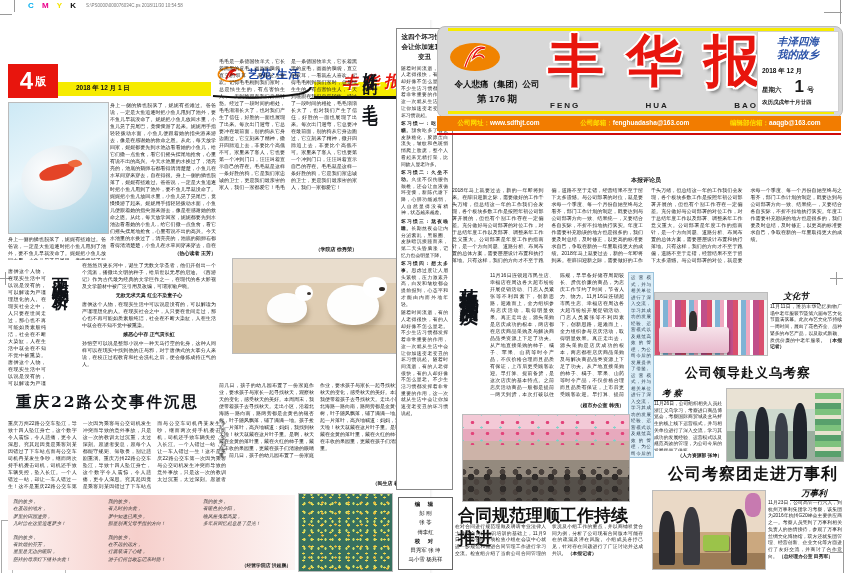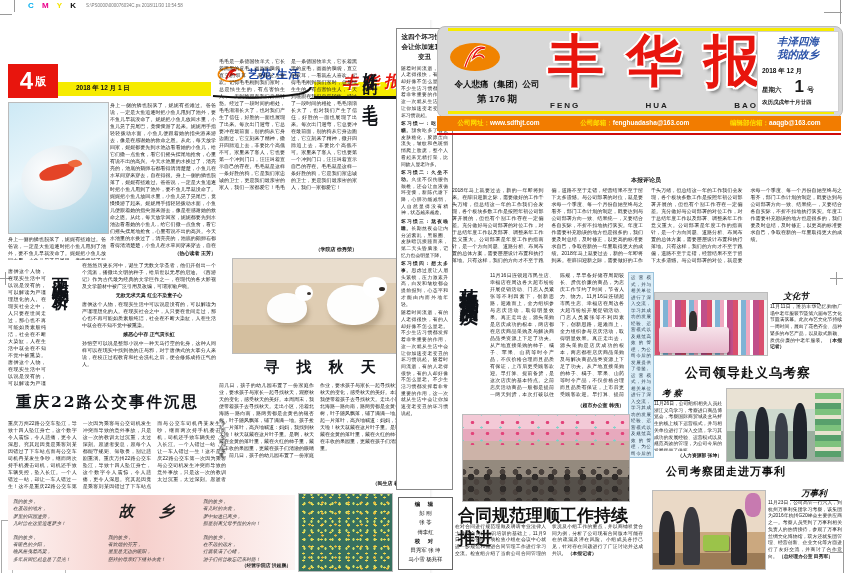--- a/index.html
+++ b/index.html
@@ -103,21 +103,20 @@
   <div class="abs vtitle" style="left:360px;top:60px;font-size:15px;letter-spacing:4px;height:186px;">好胜的“毛毛”</div>
 
   <div class="photo" style="left:232px;top:258px;width:180px;height:94px;background:linear-gradient(#e9ddcd 0 26%,#dfcdb3 26% 70%,#d4bf9f 70%);">
     <div class="blob" style="left:34px;top:34px;width:40px;height:30px;background:#fdfdfc;border-radius:50% 50% 45% 45%;box-shadow:2px 4px 4px rgba(120,100,70,.35);"></div>
     <div class="blob" style="left:62px;top:26px;width:18px;height:16px;background:#fff;border-radius:50%;"></div>
     <div class="blob" style="left:74px;top:33px;width:4px;height:3px;background:#3a3330;border-radius:50%;"></div>
     <div class="blob" style="left:94px;top:26px;width:52px;height:40px;background:#fefefd;border-radius:48% 52% 46% 48%;box-shadow:3px 5px 5px rgba(120,100,70,.35);"></div>
     <div class="blob" style="left:130px;top:18px;width:24px;height:21px;background:#fff;border-radius:50%;"></div>
     <div class="blob" style="left:146px;top:28px;width:6px;height:4px;background:#2f2a27;border-radius:50%;"></div>
   </div>
-  <div class="abs brush" style="left:250px;top:358px;width:146px;font-size:15px;letter-spacing:6px;text-align:center;">寻 找 秋 天</div>
   <div class="abs bt bt2" style="left:219px;top:382px;width:196px;height:96px;">前几日，孩子的幼儿园布置了一份家庭作业，要求孩子与家长一起寻找秋天，观察秋天的变化，感受秋天的美好。本周周末，我便带着孩子去寻找秋天。走出小区，沿着北海路一路向南，路两旁都是金黄色的银杏树，叶子随风飘落，铺了满满一地。孩子捡起一片落叶，高兴地喊道：妈妈，我找到秋天啦！秋天就藏在这片叶子里。是啊，秋天藏在金黄的落叶里，藏在火红的柿子里，藏在丰收的果园里，更藏在孩子们清澈的眼睛里。前几日，孩子的幼儿园布置了一份家庭作业，要求孩子与家长一起寻找秋天，观察秋天的变化，感受秋天的美好。本周周末，我便带着孩子去寻找秋天。走出小区，沿着北海路一路向南，路两旁都是金黄色的银杏树，叶子随风飘落，铺了满满一地。孩子捡起一片落叶，高兴地喊道：妈妈，我找到秋天啦！秋天就藏在这片叶子里。是啊，秋天藏在金黄的落叶里，藏在火红的柿子里，藏在丰收的果园里，更藏在孩子们清澈的眼睛里。</div>
   <div class="abs sign" style="left:326px;top:480px;width:88px;">（民生店  杨经伟）</div>
 
   <div class="abs" style="left:396px;top:28px;width:57px;height:462px;border:1px solid #888;background:#fff;padding:4px 4px;box-sizing:border-box;overflow:hidden;">
     <div style="font-family:'DejaVu Serif',serif;font-weight:bold;font-size:6.6px;text-align:center;line-height:1.5;">这四个坏习惯，</div>
     <div style="font-family:'DejaVu Serif',serif;font-weight:bold;font-size:6.6px;text-align:center;line-height:1.5;margin-bottom:3px;">会让你加速衰老变丑</div>
     <div class="bt" style="font-size:4.8px;">随着时间流逝，有的人老得很快，有的人却好像不怎么显老。不少生活习惯都发挥着非常重要的作用，这一次就从生活中会让你加速变老变丑的坏习惯说起。</div>
     <div class="bt" style="font-size:4.8px;margin-top:2px;"><b class="insign">坏习惯一：吃太多糖。</b><span>甜食吃多了会使皮肤糖化，胶原蛋白流失，皱纹和色斑悄悄爬上脸庞，整个人看起来无精打采，比同龄人显老许多。</span></div>
     <div class="bt" style="font-size:4.8px;margin-top:2px;"><b class="insign">坏习惯二：久坐不动。</b><span>久坐不仅伤腰伤颈椎，还会让血液循环变慢，新陈代谢下降，心肺功能减弱，人自然显得没有精神，状态越来越差。</span></div>
     <div class="bt" style="font-size:4.8px;margin-top:2px;"><b class="insign">坏习惯三：熬夜晚睡。</b><span>长期熬夜会让内分泌紊乱，黑眼圈、皮肤暗沉接踵而来，第二天头昏脑涨，记忆力也会明显下降。</span></div>
@@ -127,21 +126,20 @@
 
   <div class="abs brush" style="left:16px;top:392px;font-size:15.5px;letter-spacing:2px;">重庆22路公交事件沉思</div>
   <div class="abs bt bt3" style="left:8px;top:420px;width:218px;height:72px;">重庆万州22路公交车坠江，导致十四人坠江身亡，这个数字令人震惊，令人悲痛，更令人深思。究其起因竟是乘客刘某因错过了下车站点而与公交车司机冉某发生争吵，继而两次持手机袭击司机，司机还手致车辆失控，坠入长江。一个人错过一站，却让一车人错过一生！这不是重庆22路公交车第一次因为乘客与公交司机发生冲突而导致的意外事故，只是这一次的教训太过沉重，太过深刻。愿逝者安息，愿每个人都能守规矩、知敬畏，别让悲剧重演。重庆万州22路公交车坠江，导致十四人坠江身亡，这个数字令人震惊，令人悲痛，更令人深思。究其起因竟是乘客刘某因错过了下车站点而与公交车司机冉某发生争吵，继而两次持手机袭击司机，司机还手致车辆失控，坠入长江。一个人错过一站，却让一车人错过一生！这不是重庆22路公交车第一次因为乘客与公交司机发生冲突而导致的意外事故，只是这一次的教训太过沉重，太过深刻。愿逝者安息，愿每个人都能守规矩、知敬畏，别让悲剧重演。</div>
 
   <div class="abs" style="left:8px;top:495px;width:287px;height:75px;background:linear-gradient(90deg,#fdf3f2 0%,#f6cfcb 45%,#fdf4f3 100%);padding:3px 5px;box-sizing:border-box;">
     <div style="display:grid;grid-template-columns:1fr 1fr 1fr;column-gap:8px;row-gap:2px;height:100%;">
       <div class="poem-cell">我的故乡，
 在遥远的地方，
 梦里的田园道旁，
 儿时曾在这里追逐梦乡！</div>
-      <div style="font-family:'DejaVu Serif',serif;font-style:italic;font-weight:bold;font-size:15px;letter-spacing:10px;text-align:center;padding-top:4px;color:#222;">故  乡</div>
       <div class="poem-cell">我的故乡，
 有儿时的衣裳，
 梦中知道已离乡，
 那是别离父母手指的方向！</div>
       <div class="poem-cell">我的故乡，
 有暖色的夕阳，
 晚风摇曳着高粱，
 多年后回忆起总是了星光！</div>
       <div class="poem-cell">我的故乡，
 有炊烟的芬芳，
@@ -236,21 +234,21 @@
   <div class="abs bt" style="left:654px;top:401px;width:68px;height:50px;font-size:4.8px;">11月26日，公司组织相关人员赴浙江义乌学习，考察进口商品博览会，考察国际商贸城及盒马鲜生的线上线下运营模式，并与相关单位进行了深入交流，学习其成功的发展经验、运营模式以及规范高效的管理，为公司今后的发展提供了借鉴。</div>
   <div class="abs sign" style="left:654px;top:452px;width:68px;font-size:4.8px;">（人力资源部  张坤）</div>
   <div class="photo" style="left:726px;top:388px;width:116px;height:72px;background:linear-gradient(#e9e2d4 0 28%,#cdd9ce 28% 58%,#9caf9f 58%);">
     <div class="blob" style="left:88px;top:4px;width:26px;height:64px;background:repeating-linear-gradient(#7dc27d 0 6px,#e8e3cf 6px 10px,#58a06c 10px 16px);"></div>
     <div class="blob" style="left:8px;top:22px;width:13px;height:48px;background:#2e3440;border-radius:45% 45% 8% 8%;"></div>
     <div class="blob" style="left:28px;top:18px;width:14px;height:52px;background:#23272f;border-radius:45% 45% 8% 8%;"></div>
     <div class="blob" style="left:48px;top:24px;width:13px;height:46px;background:#3a3f49;border-radius:45% 45% 8% 8%;"></div>
     <div class="blob" style="left:66px;top:14px;width:14px;height:56px;background:#1f232b;border-radius:45% 45% 8% 8%;"></div>
   </div>
 
-  <div class="abs heiti" style="left:666px;top:464px;width:172px;font-size:11px;text-align:left;letter-spacing:1px;">公司考察团走进万事利</div>
+  <div class="abs heiti" style="left:666px;top:464px;width:172px;font-size:16px;text-align:right;letter-spacing:1px;">公司考察团走进万事利</div>
   <div class="abs tag" style="left:790px;top:488px;width:48px;">万事利</div>
   <div class="photo" style="left:652px;top:490px;width:112px;height:78px;background:linear-gradient(#ead9c6 0 52%,#cba87f 52% 80%,#9c7b56 80%);">
     <div class="blob" style="left:6px;top:20px;width:16px;height:54px;background:#2b2b30;border-radius:45% 45% 8% 8%;"></div>
     <div class="blob" style="left:30px;top:16px;width:17px;height:58px;background:#3a3a40;border-radius:45% 45% 8% 8%;"></div>
     <div class="blob" style="left:78px;top:18px;width:16px;height:56px;background:#26262b;border-radius:45% 45% 8% 8%;"></div>
     <div class="blob" style="left:50px;top:44px;width:26px;height:16px;background:#9bc34a;border-radius:2px;box-shadow:1px 1px 1px rgba(0,0,0,.35);"></div>
     <div class="blob" style="left:92px;top:2px;width:16px;height:24px;background:#c77ab0;border-radius:40%;"></div>
   </div>
   <div class="abs bt" style="left:768px;top:500px;width:74px;height:64px;font-size:4.8px;">
     <span>11月23日，公司高管一行六人，到杭州万事利集团学习考察，该集团为2016年杭州G20峰会主要供应商之一。考察人员受到了万事利相关负责人的热情接待，参观了万事利丝绸文化博物馆，双方还就集团管理、经营创新、企业文化等方面进行了友好交流，并商讨了合作意向。</span>

